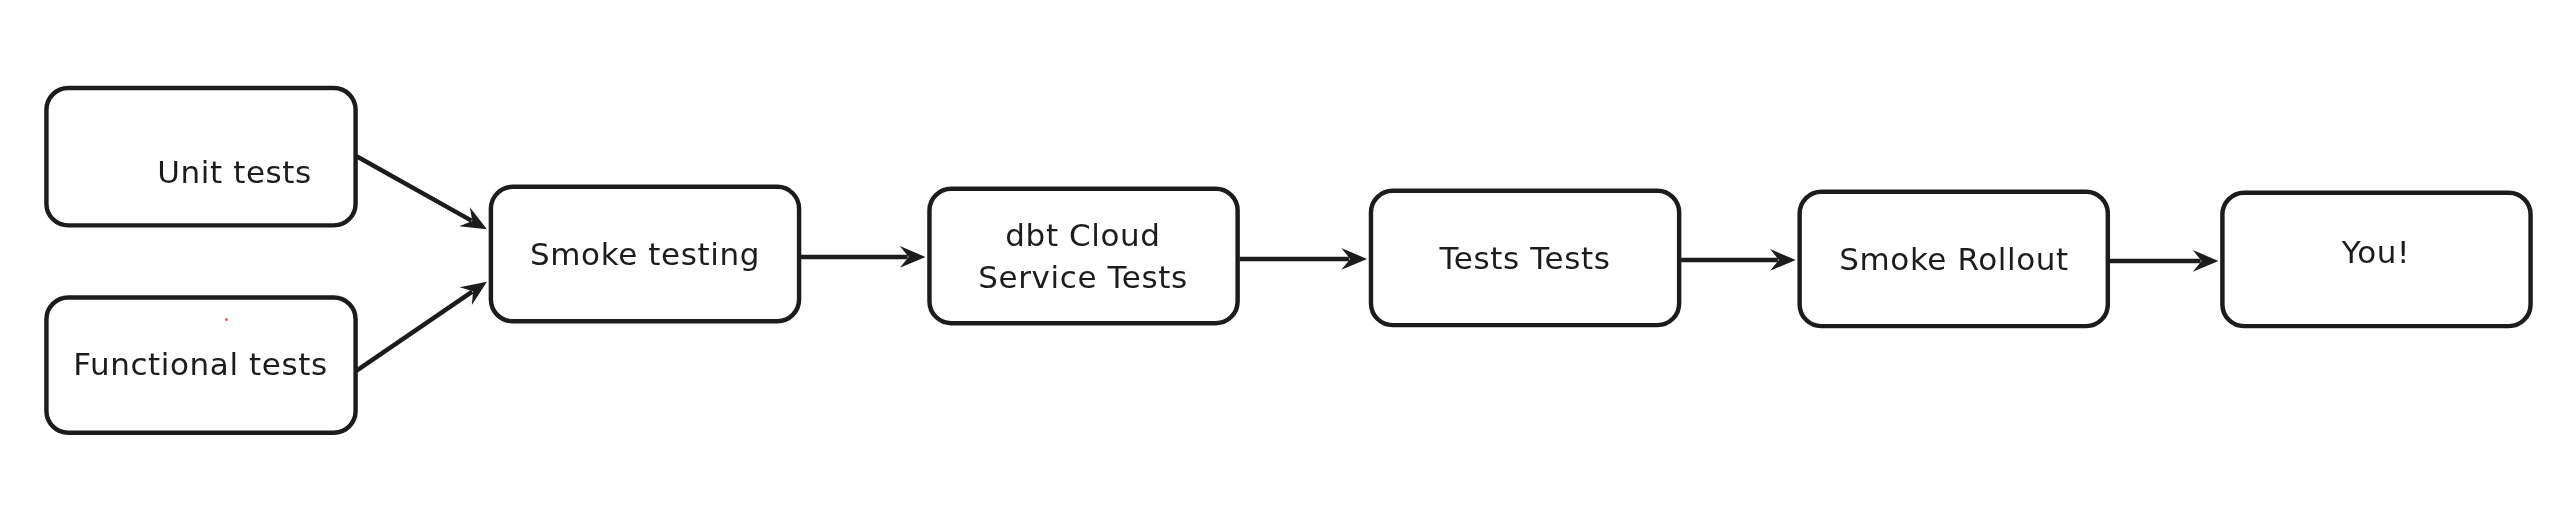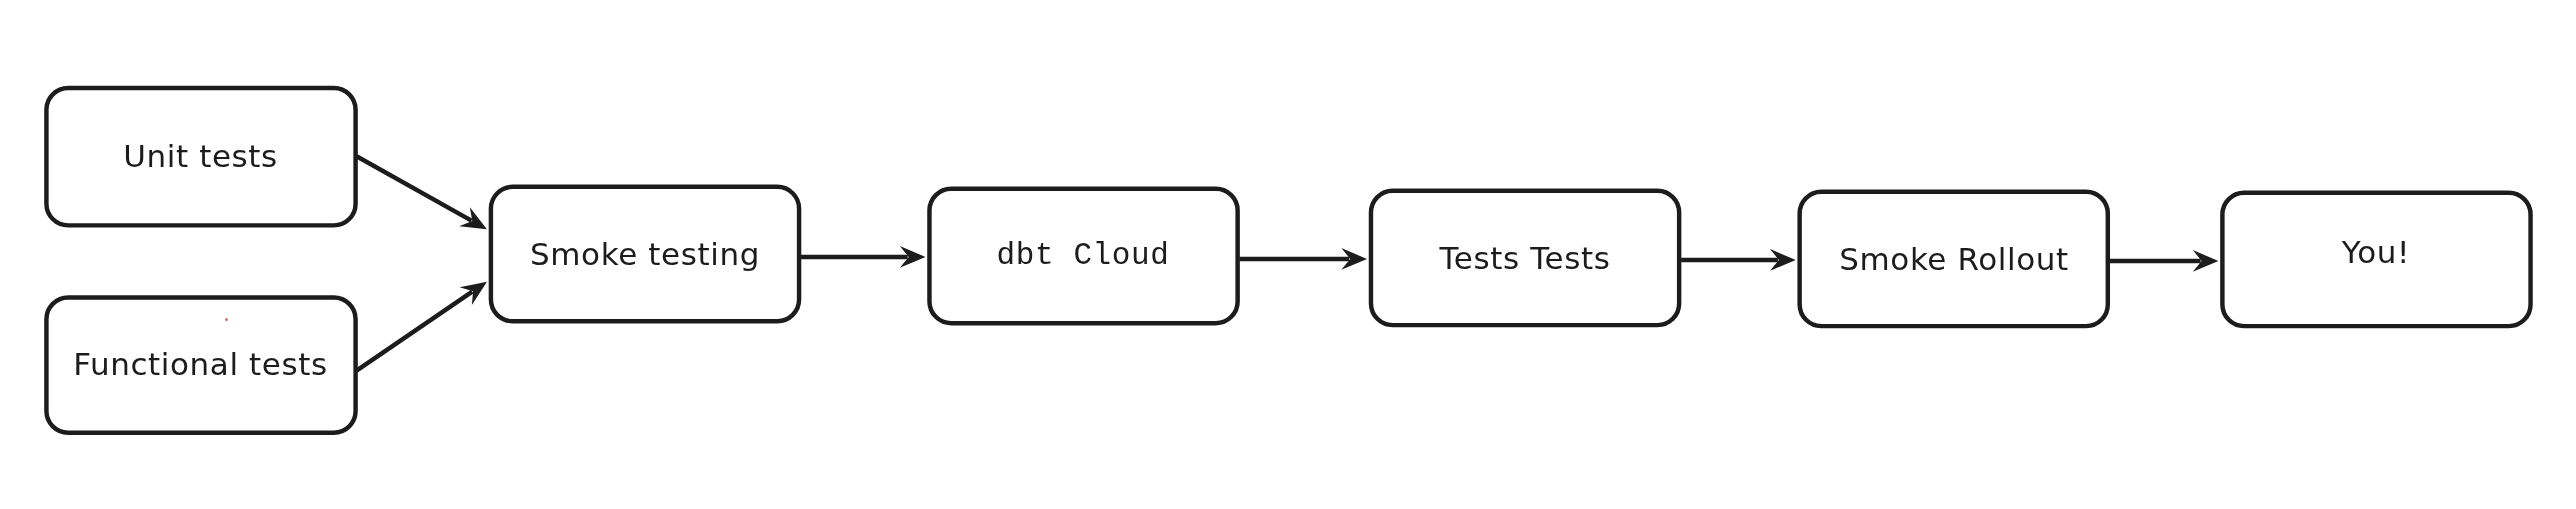--- a/index.html
+++ b/index.html
@@ -99,31 +99,32 @@
         <rect class="node-rect" x="47" y="301" width="313" height="137" rx="22" ry="22"></rect>
         <rect class="node-rect" x="497" y="189" width="312" height="136" rx="22" ry="22"></rect>
         <rect class="node-rect" x="941" y="191" width="312" height="136" rx="22" ry="22"></rect>
         <rect class="node-rect" x="1388" y="193" width="312" height="136" rx="22" ry="22"></rect>
         <rect class="node-rect" x="1822" y="194" width="312" height="136" rx="22" ry="22"></rect>
         <rect class="node-rect" x="2250" y="195" width="312" height="135" rx="22" ry="22"></rect>
       </g>
   </svg>
 
   <div id="labels-layer">
-      <div class="node-label" style="left: 46px; top: 88px; width: 309px; height: 137px;">
+      <div class="node-label" style="left: 46px; top: 104px; width: 309px; height: 137px; padding-left: 34px;">
         <span class="line1">Unit tests</span>
       </div>
       <div class="node-label" style="left: 46px; top: 297px; width: 309px; height: 135px;">
         <span class="line1">Functional tests</span>
       </div>
       <div class="node-label" style="left: 491px; top: 187px; width: 308px; height: 134px;">
         <span class="line1">Smoke testing</span>
       </div>
-      <div class="node-label" style="left: 929px; top: 189px; width: 308px; height: 134px; font-family: Liberation Mono, monospace;">
+      <div class="node-label" style="left: 929px; top: 189px; width: 308px; height: 134px;">
         <span class="line1">dbt Cloud</span>
+        <span class="line2">Service Tests</span>
       </div>
       <div class="node-label" style="left: 1371px; top: 191px; width: 308px; height: 134px;">
         <span class="line1">Tests Tests</span>
       </div>
       <div class="node-label" style="left: 1800px; top: 192px; width: 308px; height: 134px;">
         <span class="line1">Smoke Rollout</span>
       </div>
       <div class="node-label" style="left: 2222px; top: 186px; width: 308px; height: 133px;">
         <span class="line1">You!</span>
       </div>

